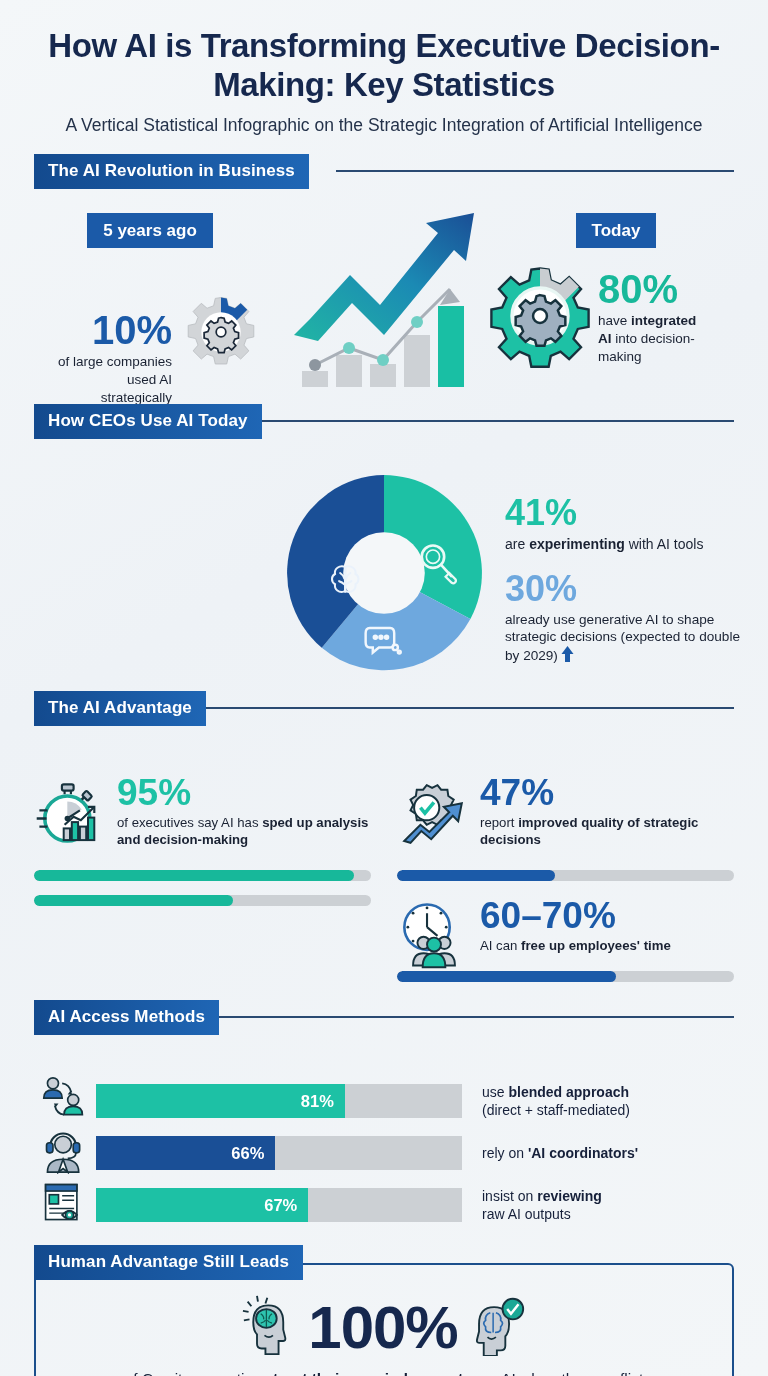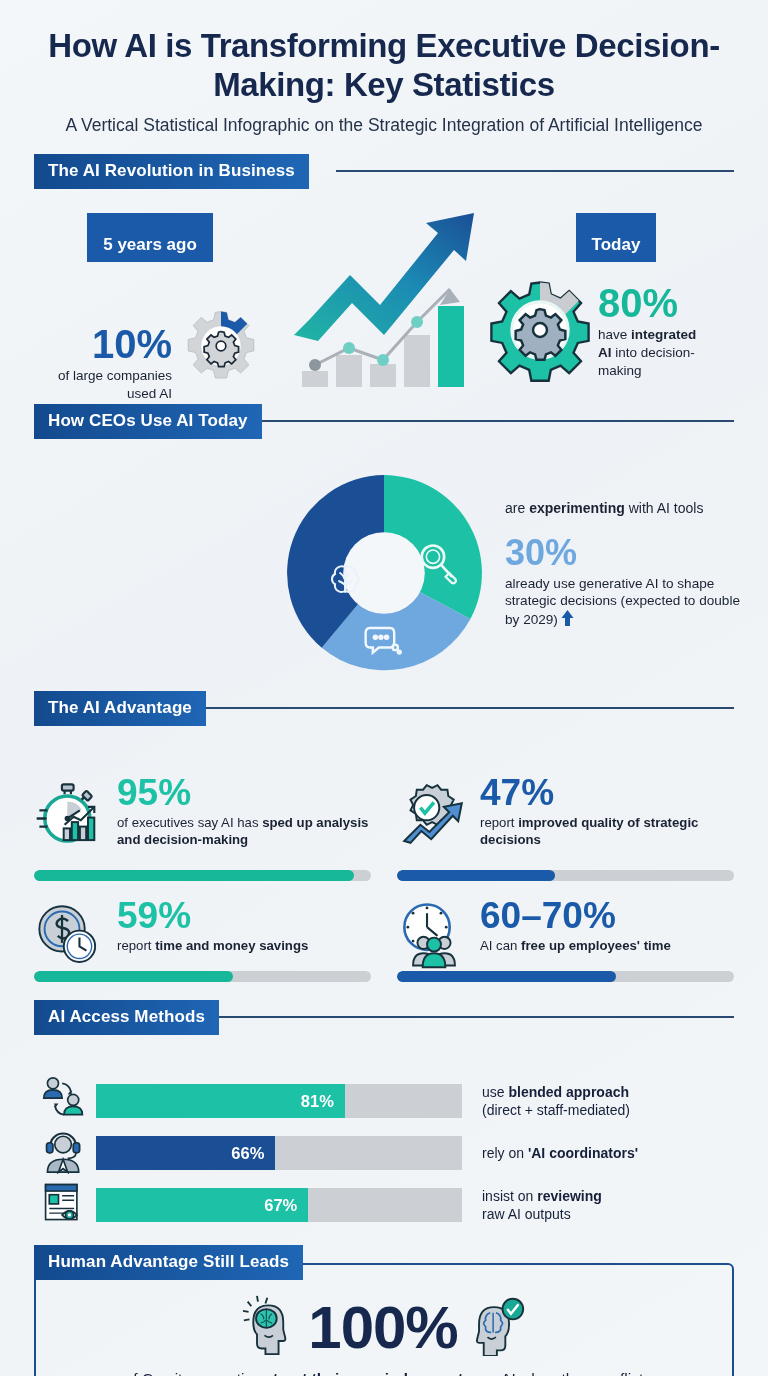--- a/index.html
+++ b/index.html
@@ -33,21 +33,21 @@
     color: #fff; font-size: 17px; font-weight: bold;
     padding: 7px 14px 8px; letter-spacing: 0.1px;
     white-space: nowrap; position: relative; z-index: 2;
   }
   .sec-rule { flex: 1; height: 2px; background: #2a4a72; margin-left: -2px; }
 
   
   .sec1 { position: relative; height: 205px; margin-top: 10px; }
   .pill {
     display: inline-block; background: #1b5aa8; color: #fff;
-    font-size: 17px; font-weight: bold; padding: 22px 16px 7px;
+    font-size: 17px; font-weight: bold; padding: 8px 16px 7px;
   }
   .s1-left { position: absolute; left: 0; top: 14px; width: 300px; text-align: center; }
   .s1-right { position: absolute; right: 22px; top: 14px; width: 260px; text-align: center; }
   .s1-left-body { display: flex; align-items: center; margin-top: 14px; padding-left: 54px; }
   .s1-right-body { display: flex; align-items: center; margin-top: 14px; justify-content: flex-start;}
   .bignum { font-size: 40px; font-weight: bold; line-height: 1; }
   .bignum.blue { color: #1b5aa8; }
   .bignum.teal { color: #17b89a; }
   .cap { font-size: 13.5px; line-height: 1.33; color: #1a2233; }
   .cap b { font-weight: bold; }
@@ -240,20 +240,21 @@
           <circle cx="15" cy="13" r="1.5" fill="#f1f7fd"></circle>
           <circle cx="20.5" cy="13" r="1.5" fill="#f1f7fd"></circle>
           <circle cx="29" cy="23" r="2.6"></circle>
           <circle cx="33" cy="27.5" r="1.4"></circle>
         </g>
       </svg>
     </div>
 
     <div class="s2-right">
       <div class="s2r-block">
+        <div class="bignum teal2" style="font-size:36px;">41%</div>
         <div class="cap" style="margin-top:4px;font-size:14px;">
           <span>are </span><b>experimenting</b><span> with AI tools</span>
         </div>
       </div>
       <div>
         <div class="bignum lblue" style="font-size:36px;">30%</div>
         <div class="cap" style="margin-top:4px;font-size:13.6px;line-height:1.32;max-width:238px;">
           <span>already use generative AI to shape strategic decisions (expected to double by 2029)</span><span class="uparrow"><svg width="13" height="16" viewBox="0 0 13 16">
                 <path d="M6.5 0 L12.5 8 L9 8 L9 16 L4 16 L4 8 L0.5 8 Z" fill="#1b5aa8"></path>
               </svg></span>
@@ -327,41 +328,20 @@
               <span>report </span><b>improved quality of strategic decisions</b>
             </div>
           </div>
         </div>
         <div class="track">
           <div class="fill" style="width:47%;background:#1b5aa8;"></div>
         </div>
       </div>
 
       <div class="adv-card" style="margin-top:2px;">
-        <div class="adv-row" style="height:76px;">
-          <div class="adv-icon">
-            <svg width="70" height="68" viewBox="0 0 80 78">
-              <g stroke="#17323d" stroke-width="2.2">
-                <circle cx="32" cy="32" r="26" fill="#c9cfd6"></circle>
-                <circle cx="32" cy="32" r="20" fill="#c9cfd6" stroke="#2a6ab0"></circle>
-                <path d="M32 16 L32 48" stroke-width="2.6"></path>
-                <path d="M39 23 q-7 -6 -12 0 q-4 6 6 8 q10 2 6 9 q-5 6 -12 0" fill="none" stroke-width="2.8"></path>
-                <circle cx="52" cy="52" r="18" fill="#ffffff" stroke="#17323d"></circle>
-                <circle cx="52" cy="52" r="14" fill="#ffffff" stroke="#2a6ab0" stroke-width="1.6"></circle>
-                <path d="M52 42 L52 52 L60 57" fill="none" stroke-width="2.4"></path>
-              </g>
-            </svg>
-          </div>
-          <div class="adv-text">
-            <div class="bignum teal2">59%</div>
-            <div class="cap">
-              <span>report </span><b>time and money savings</b>
-            </div>
-          </div>
-        </div>
         <div class="track">
           <div class="fill" style="width:59%;background:#17b89a;"></div>
         </div>
       </div>
 
       <div class="adv-card" style="margin-top:2px;">
         <div class="adv-row" style="height:76px;">
           <div class="adv-icon">
             <svg width="74" height="68" viewBox="0 0 84 78">
               <g stroke="#17323d" stroke-width="2.2" fill="none">

